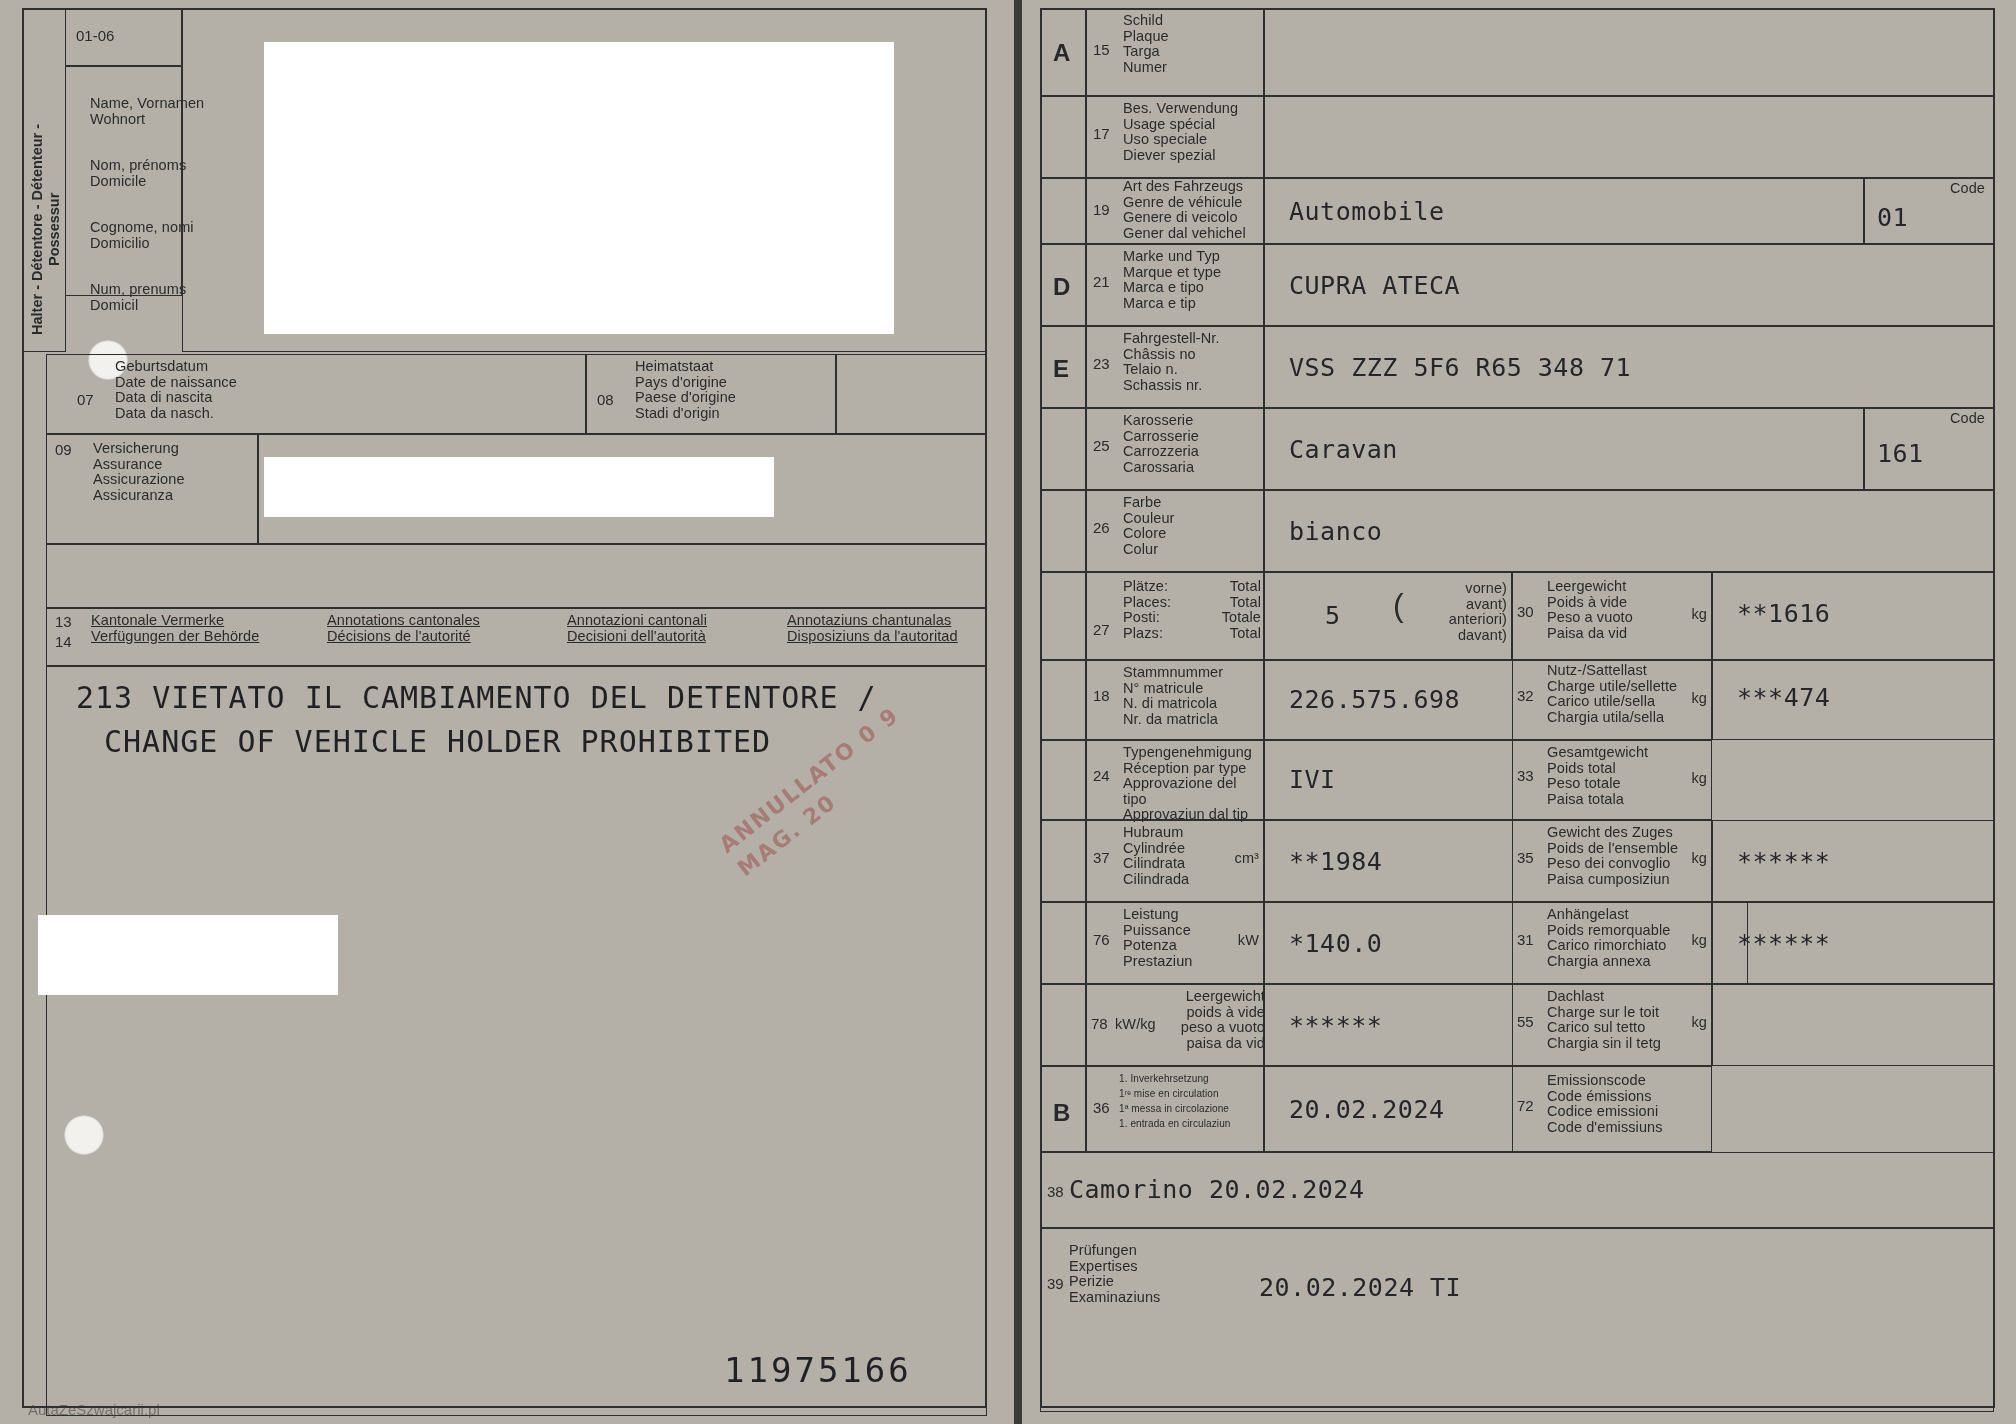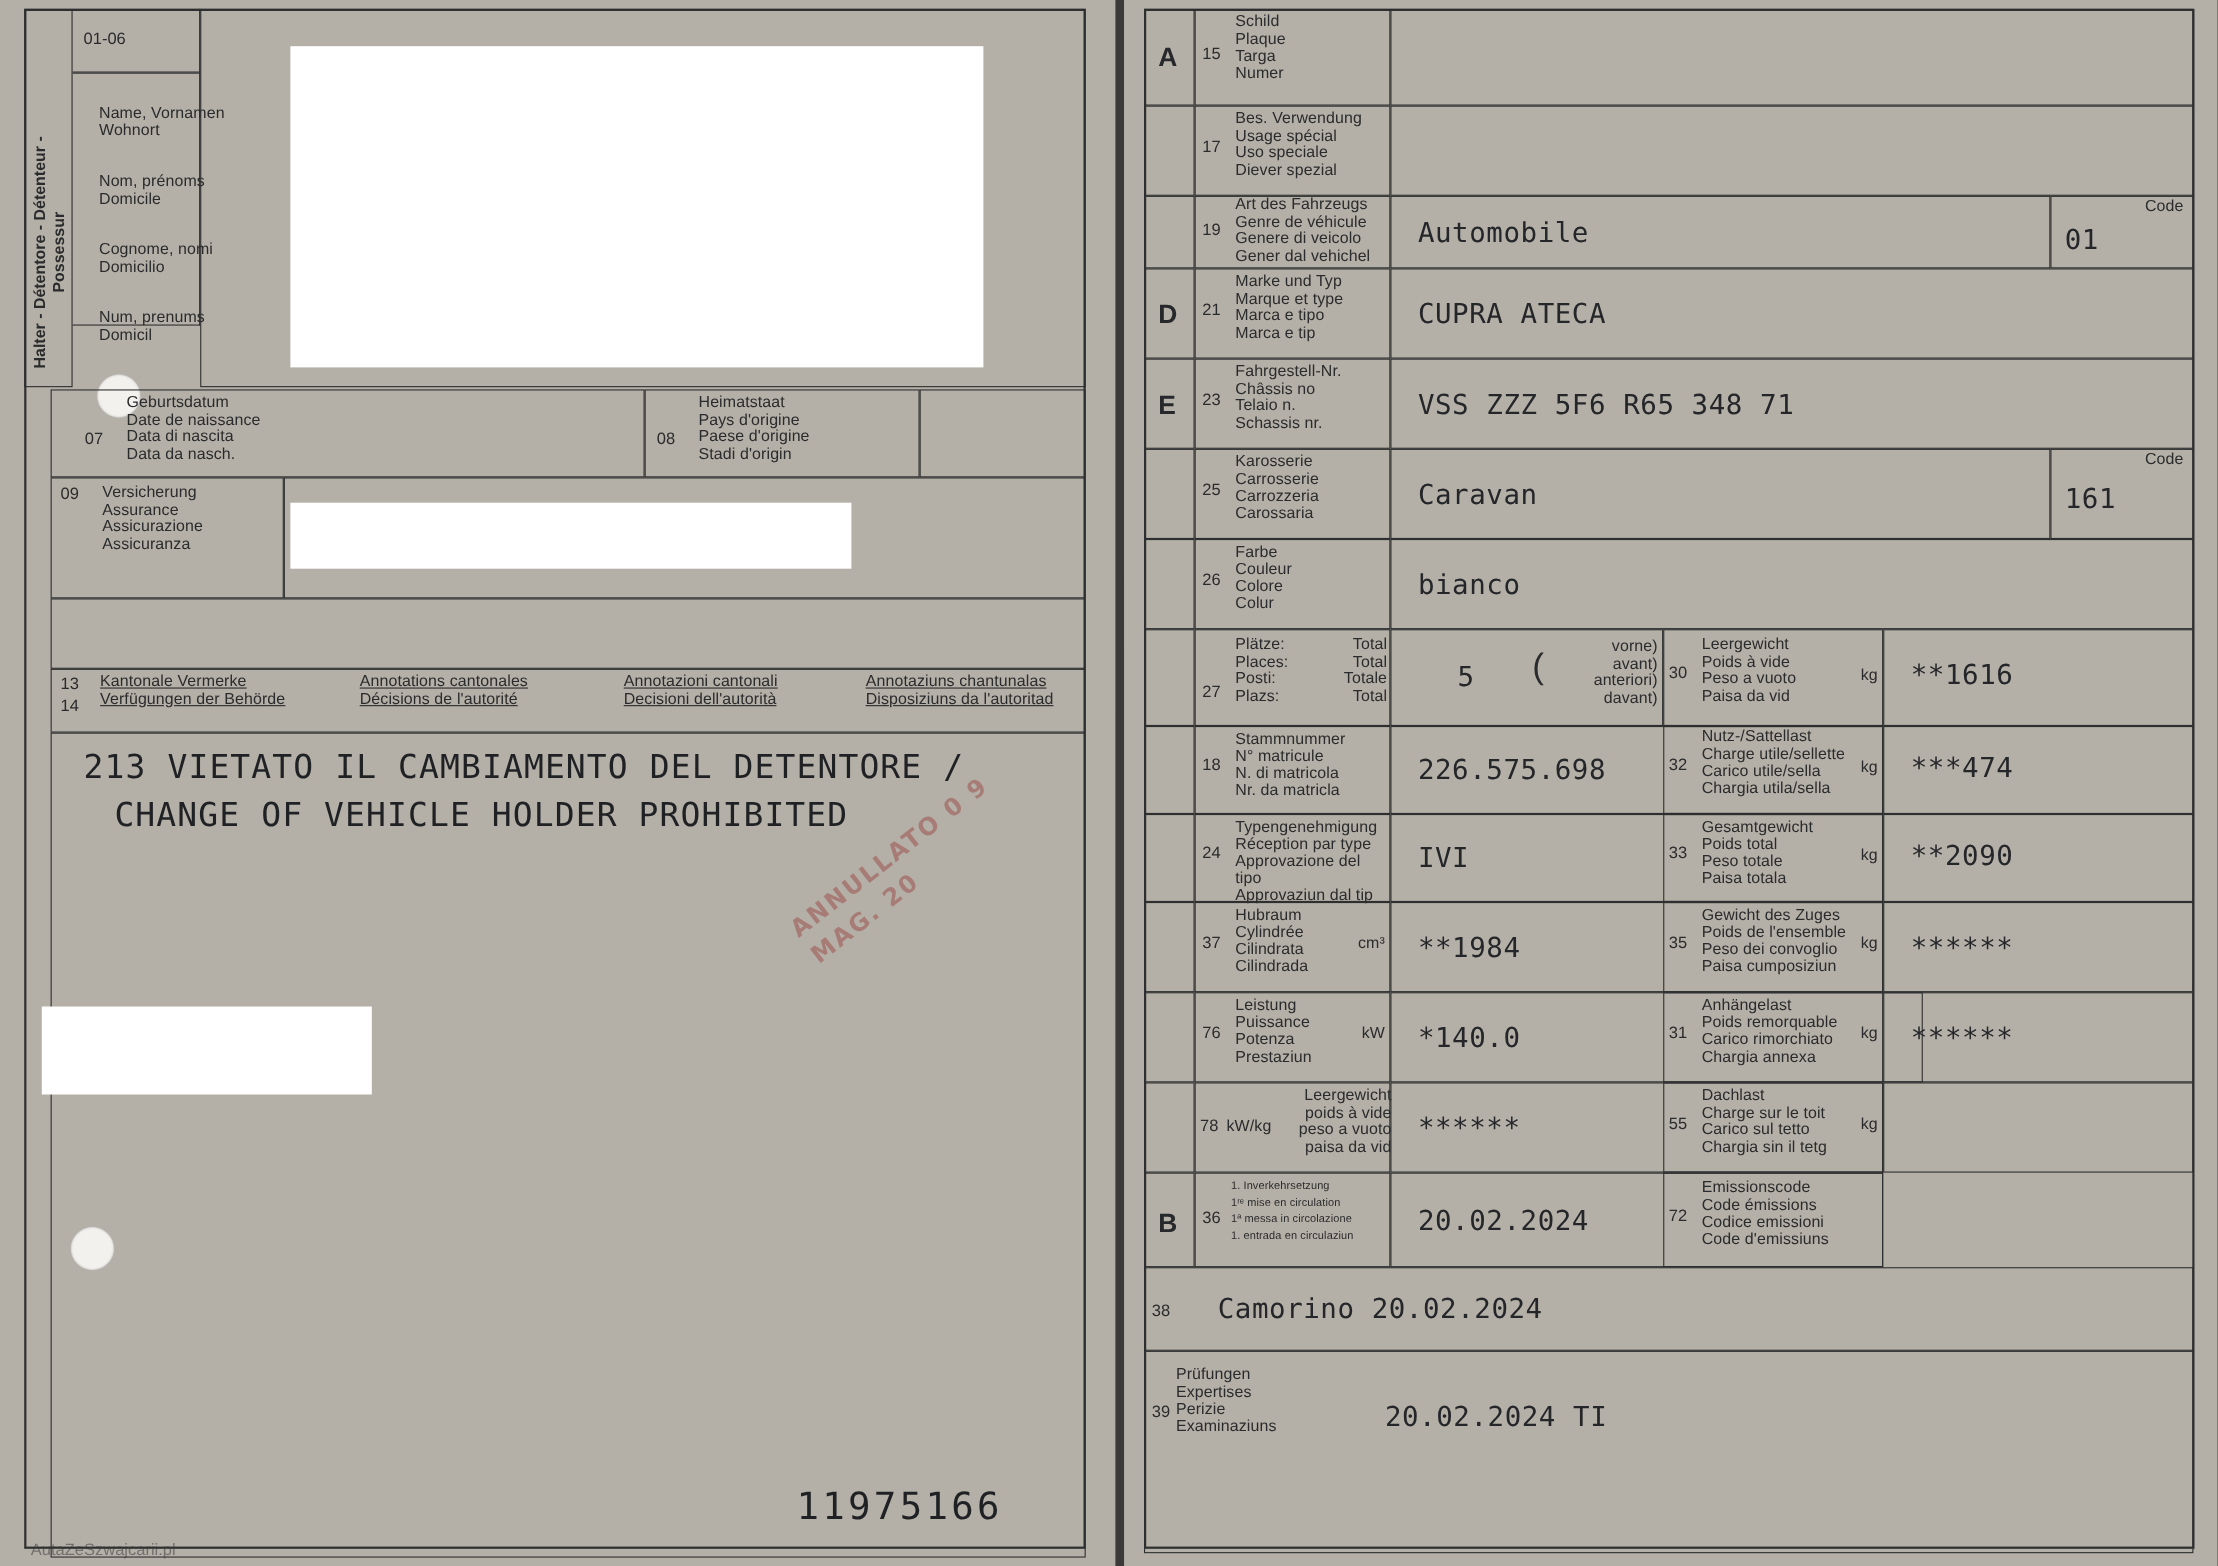--- a/index.html
+++ b/index.html
@@ -383,23 +383,20 @@
       <div class="val" style="position:absolute; left:24px; top:24px;">IVI</div>
     </div>
     <div class="cell" style="left:470px; top:730px; width:200px; height:80px;">
       <div class="num" style="position:absolute; left:4px; top:26px;">33</div>
       <div class="lbl" style="position:absolute; left:34px; top:4px;">Gesamtgewicht
 Poids total
 Peso totale
 Paisa totala</div>
       <div class="lbl" style="position:absolute; right:4px; top:30px;">kg</div>
     </div>
-    <div class="cell" style="left:670px; top:730px; width:282px; height:80px;">
-      <div class="val" style="position:absolute; left:24px; top:22px;">**2090</div>
-    </div>
 
     <div class="cell" style="left:-2px; top:810px; width:46px; height:82px;"></div>
     <div class="cell" style="left:44px; top:810px; width:178px; height:82px;">
       <div class="num" style="position:absolute; left:6px; top:28px;">37</div>
       <div class="lbl" style="position:absolute; left:36px; top:4px;">Hubraum
 Cylindrée
 Cilindrata
 Cilindrada</div>
       <div class="lbl" style="position:absolute; right:4px; top:30px;">cm³</div>
     </div>
@@ -482,21 +479,21 @@
     <div class="cell" style="left:470px; top:1056px; width:200px; height:86px;">
       <div class="num" style="position:absolute; left:4px; top:30px;">72</div>
       <div class="lbl" style="position:absolute; left:34px; top:6px;">Emissionscode
 Code émissions
 Codice emissioni
 Code d'emissiuns</div>
     </div>
 
     <div class="cell" style="left:-2px; top:1142px; width:954px; height:76px;">
       <div class="num" style="position:absolute; left:6px; top:30px;">38</div>
-      <div class="val" style="position:absolute; left:28px; top:22px;margin-left:38px;">Camorino 20.02.2024</div>
+      <div class="val" style="position:absolute; left:28px; top:22px;">Camorino 20.02.2024</div>
     </div>
 
     <div class="cell" style="left:-2px; top:1218px; width:954px; height:184px;">
       <div class="num" style="position:absolute; left:6px; top:46px;">39</div>
       <div class="lbl" style="position:absolute; left:28px; top:14px;">Prüfungen
 Expertises
 Perizie
 Examinaziuns</div>
       <div class="val" style="position:absolute; left:218px; top:44px;">20.02.2024 TI</div>
     </div>

